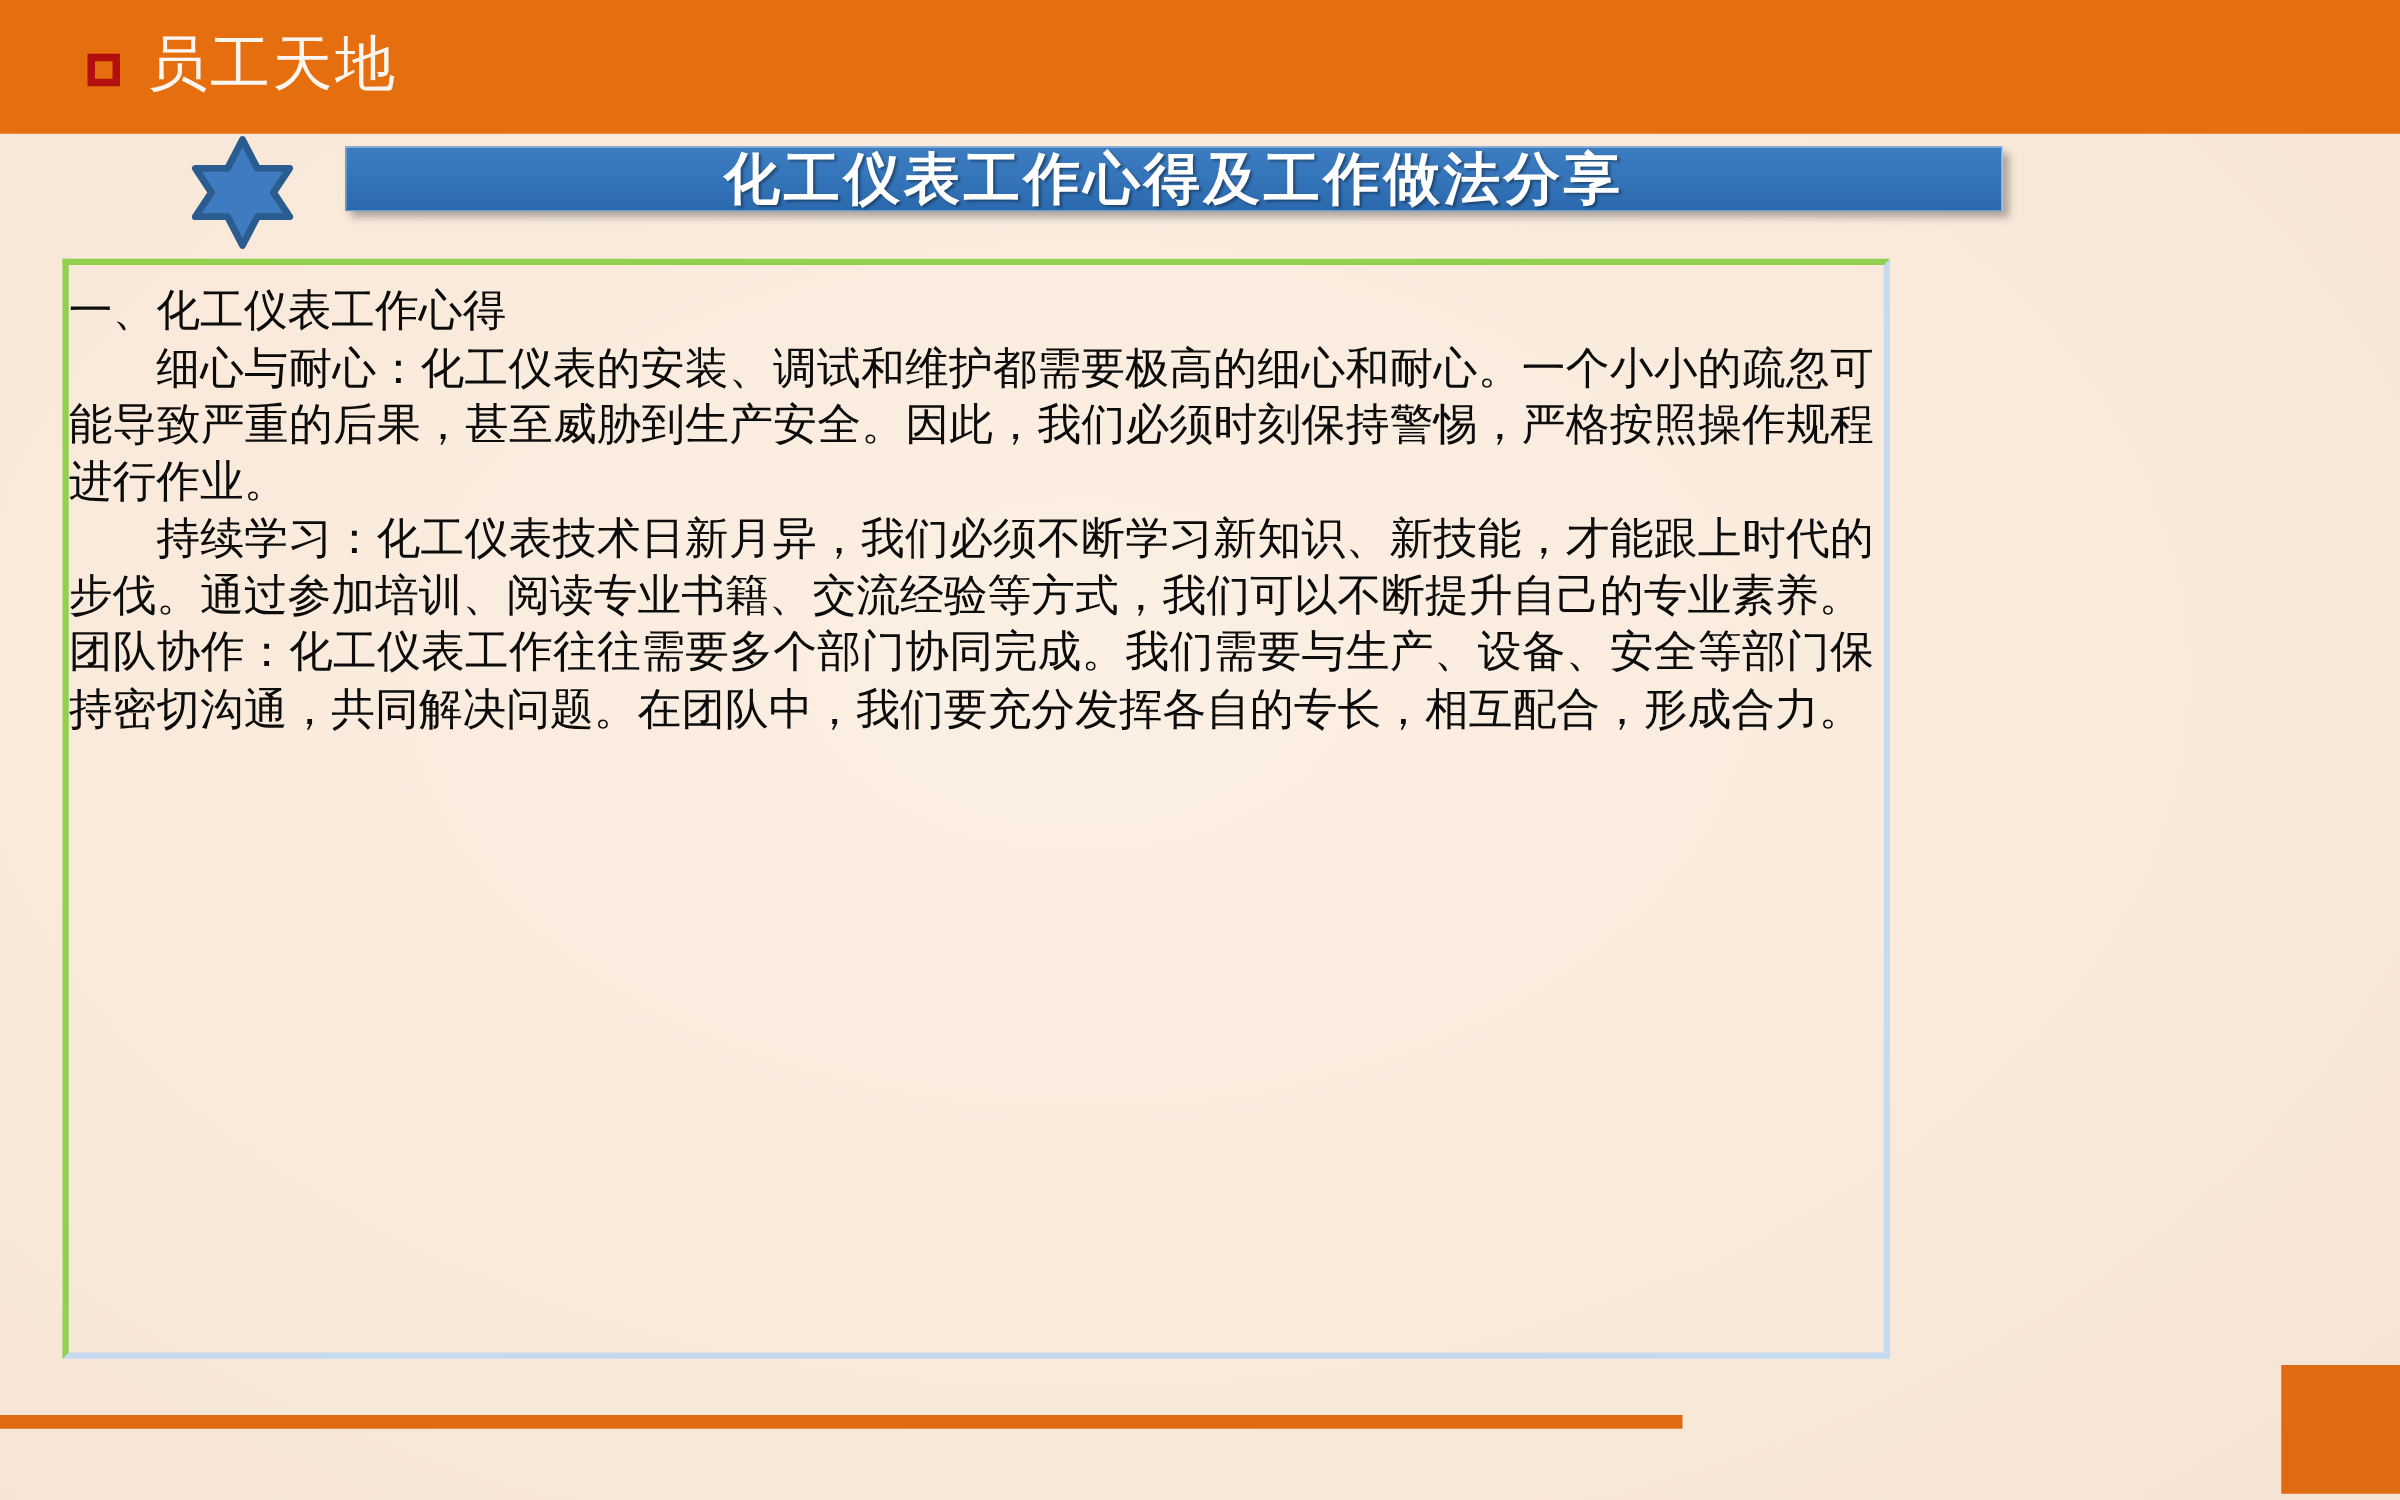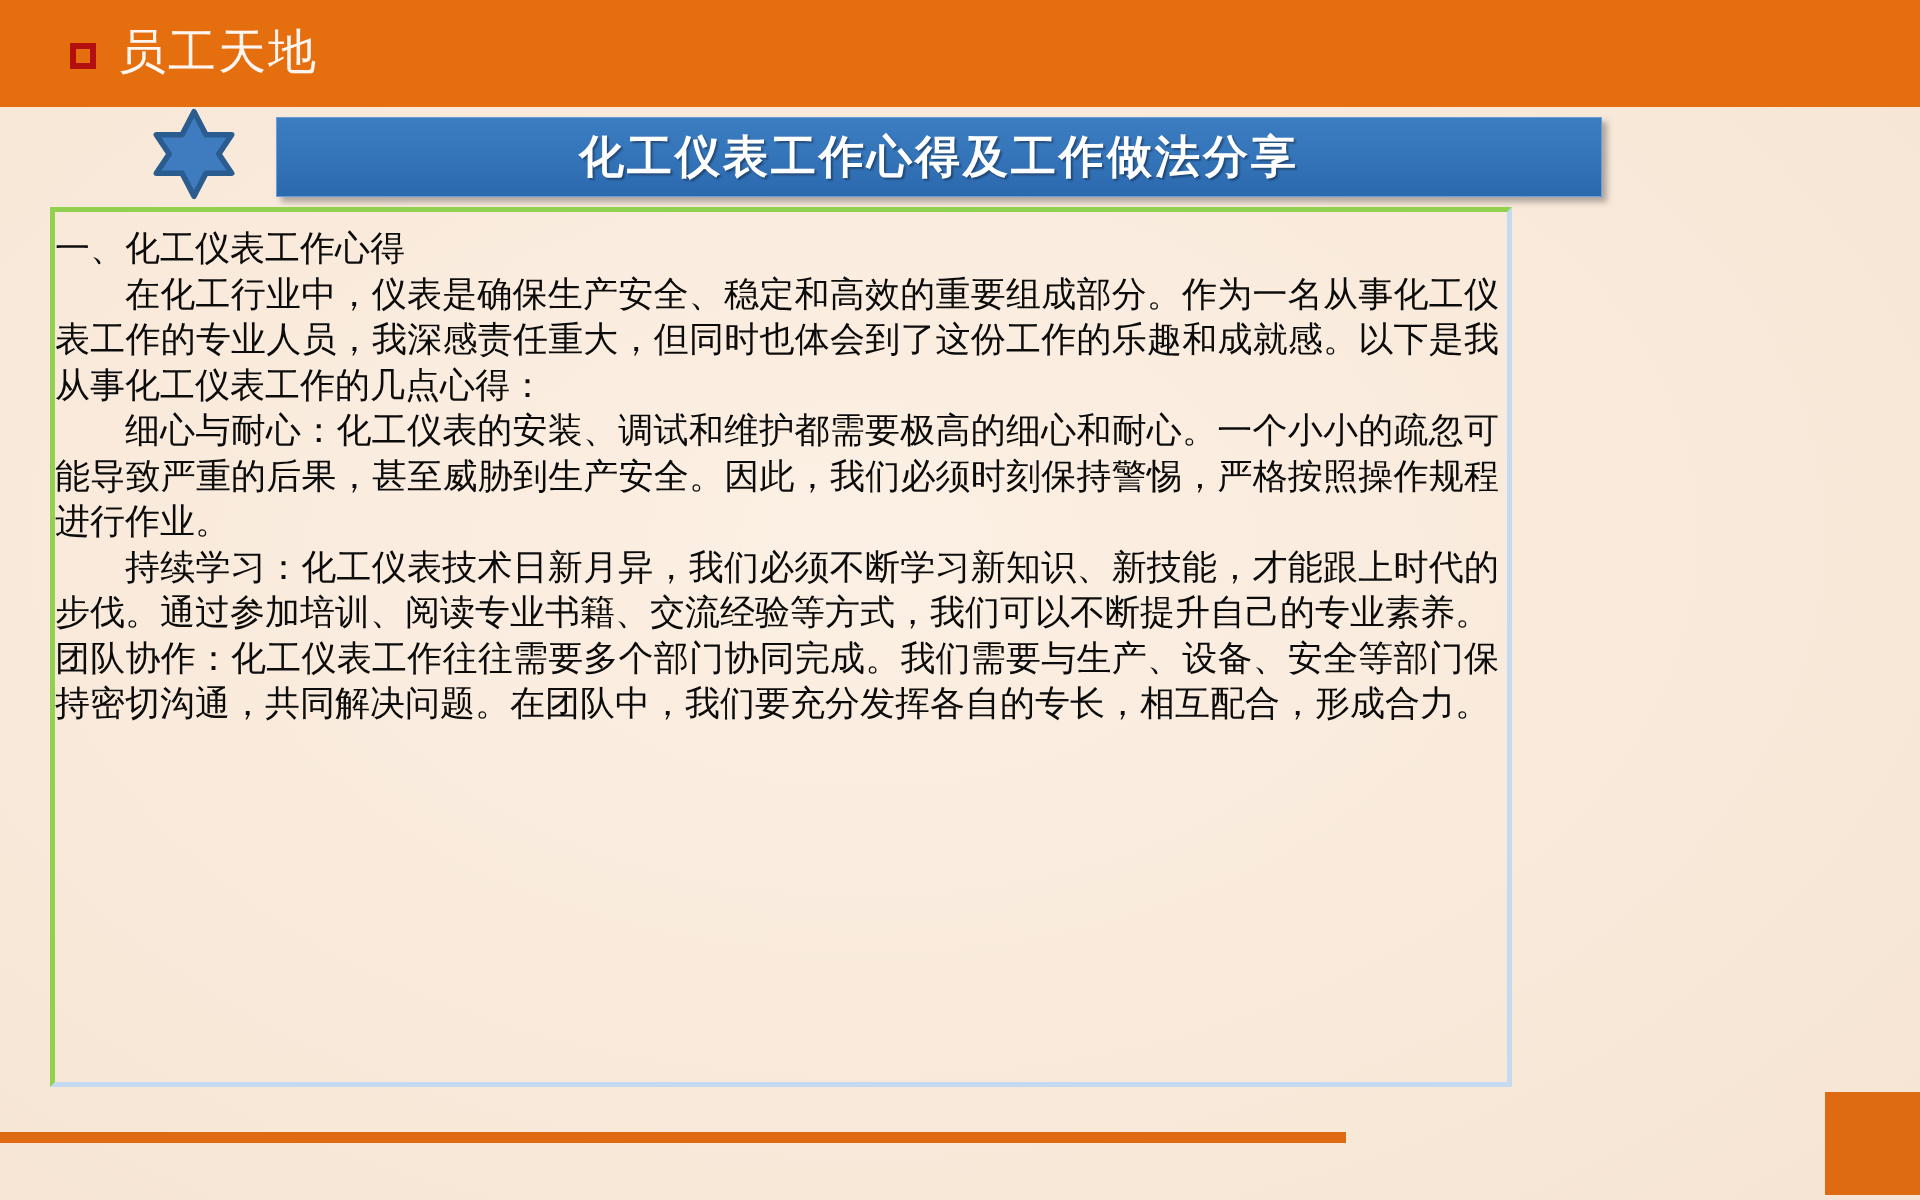--- a/index.html
+++ b/index.html
@@ -68,21 +68,21 @@
     height: 92px;
   }
   .star-wrap svg { display: block; }
 
   
   .title-plate {
     position: absolute;
     left: 276px;
     top: 117px;
     width: 1326px;
-    height: 80px;
+    height: 52px;
     background: linear-gradient(to bottom, #3C7CC0 0%, #3575BA 45%, #2B69AE 100%);
     border: 1px solid #6C9ED6;
     box-sizing: border-box;
     box-shadow: 5px 5px 6px rgba(80,80,80,0.45);
     display: flex;
     align-items: center;
     justify-content: center;
   }
   .title-plate-text {
     color: #FFFFFF;
@@ -171,21 +171,20 @@
     </svg>
   </div>
 
   <div class="title-plate">
     <span class="title-plate-text">化工仪表工作心得及工作做法分享</span>
   </div>
 
   <div class="content-panel">
     <div class="body-text">
       <p>一、化工仪表工作心得</p>
-      <p class="indent">在化工行业中，仪表是确保生产安全、稳定和高效的重要组成部分。作为一名从事化工仪表工作的专业人员，我深感责任重大，但同时也体会到了这份工作的乐趣和成就感。以下是我从事化工仪表工作的几点心得：</p>
       <p class="indent">细心与耐心：化工仪表的安装、调试和维护都需要极高的细心和耐心。一个小小的疏忽可能导致严重的后果，甚至威胁到生产安全。因此，我们必须时刻保持警惕，严格按照操作规程进行作业。</p>
       <p class="indent">持续学习：化工仪表技术日新月异，我们必须不断学习新知识、新技能，才能跟上时代的步伐。通过参加培训、阅读专业书籍、交流经验等方式，我们可以不断提升自己的专业素养。</p>
       <p>团队协作：化工仪表工作往往需要多个部门协同完成。我们需要与生产、设备、安全等部门保持密切沟通，共同解决问题。在团队中，我们要充分发挥各自的专长，相互配合，形成合力。</p>
     </div>
   </div>
 
   <div class="footer-rule"></div>
   <div class="footer-block"></div>
 
 </div>

